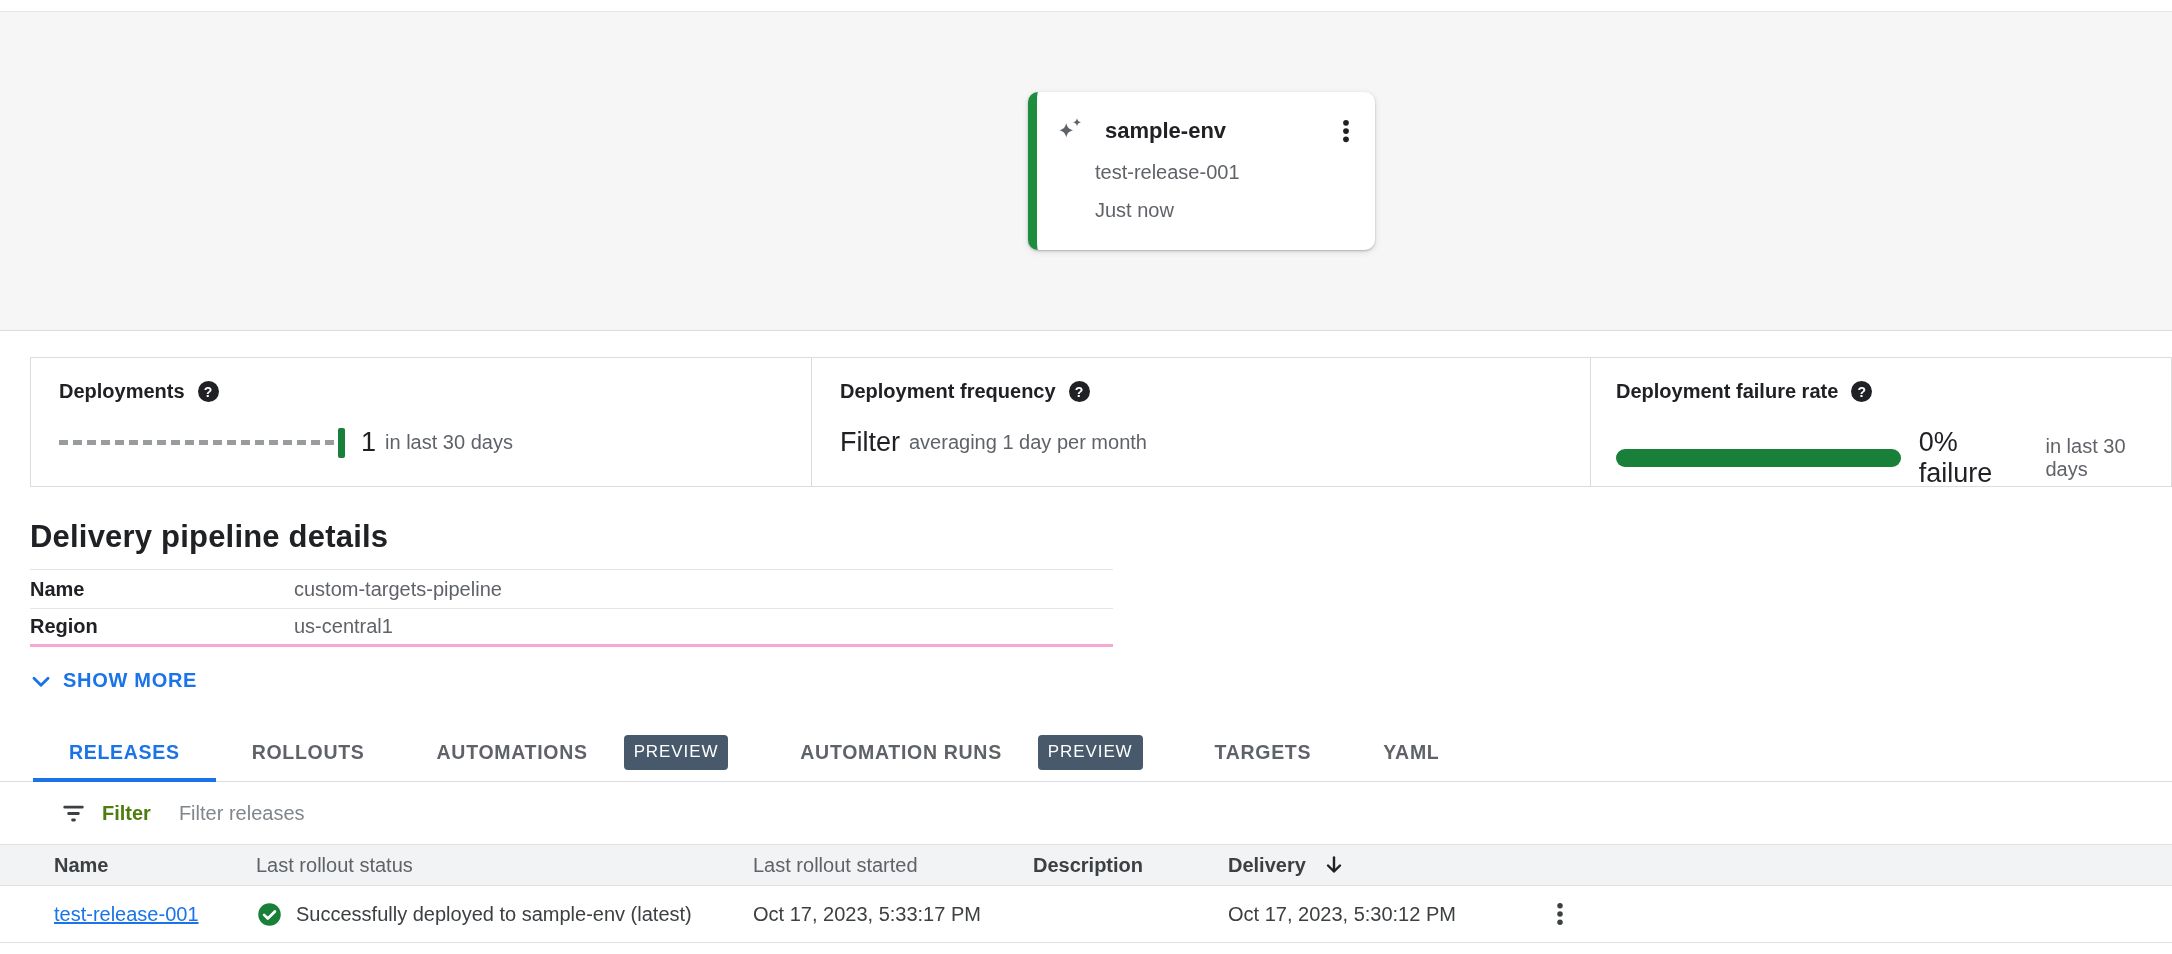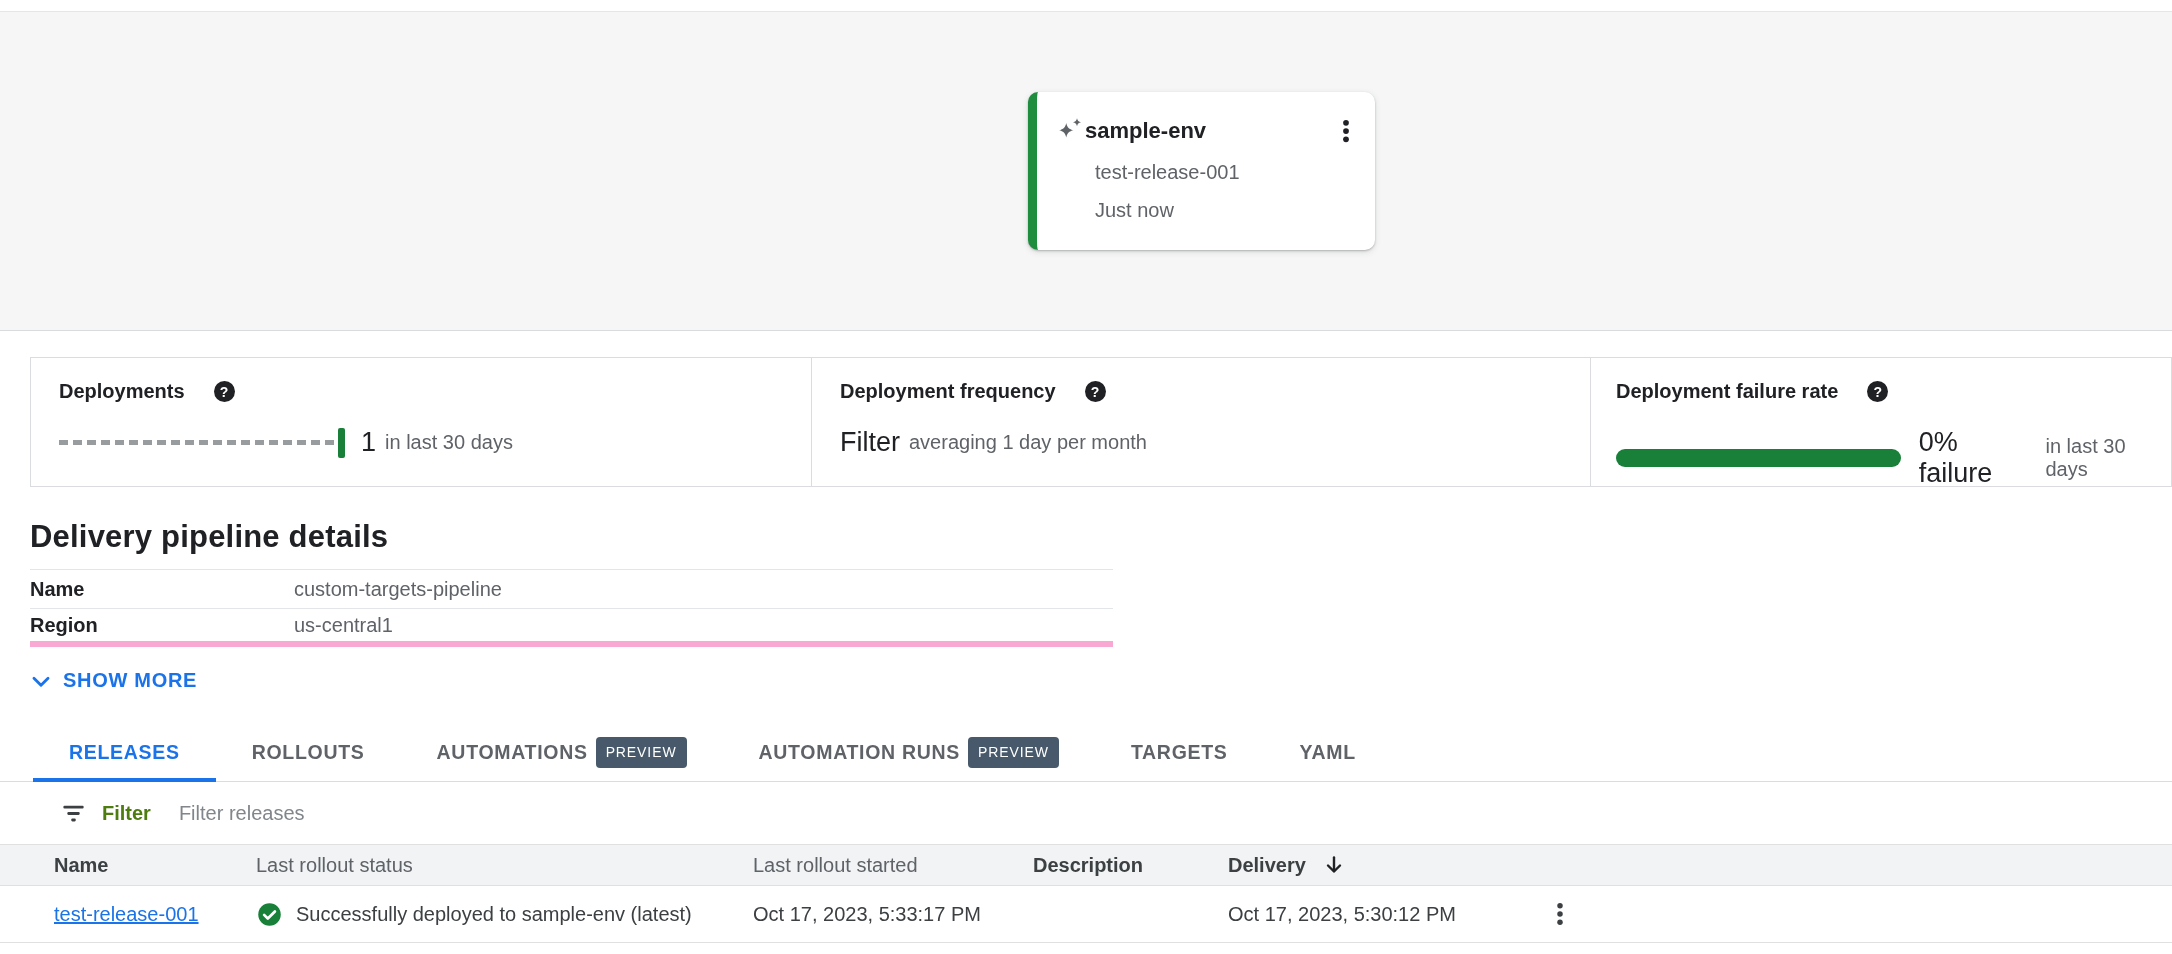--- a/index.html
+++ b/index.html
@@ -14,34 +14,34 @@
   .top-strip { height:12px; background:#fff; border-bottom:1px solid #e4e6e8; }
   .canvas { height:319px; background:#f6f6f6; border-bottom:1px solid #d9dbdd; position:relative; }
 
   .env-card {
     position:absolute; left:1028px; top:80px; width:347px; height:158px;
     background:#fff; border-radius:10px; border-left:9px solid #1e8e3e;
     box-shadow:0 1px 2px rgba(60,64,67,.30), 0 2px 6px rgba(60,64,67,.15);
     padding:24px 14px 0 18px;
   }
   .env-title-row { display:flex; align-items:center; }
-  .env-title { font-size:22px; font-weight:bold; margin-left:0; color:#202124;text-align:right; }
+  .env-title { font-size:22px; font-weight:bold; margin-left:20px; color:#202124;text-align:right; }
   .env-card .kebab-btn { margin-left:auto; cursor:pointer; display:flex; }
   .env-sub { color:#5f6368; font-size:20px; margin:15px 0 0 40px; }
 
   
   .stats {
     display:flex; margin:26px 0 0 30px; width:calc(100% - 30px);
     height:130px; border:1px solid #dadce0; background:#fff;
   }
   .stat { padding:22px 0 0 28px; }
   .stat-1 { width:781px; border-right:1px solid #dadce0; }
   .stat-2 { width:779px; border-right:1px solid #dadce0; }
   .stat-3 { flex:1; padding-left:25px; }
-  .stat-label-row { display:flex; align-items:center; gap:29px; font-size:20px; font-weight:bold; color:#202124; }
+  .stat-label-row { display:flex; align-items:center; gap:13px; font-size:20px; font-weight:bold; color:#202124; }
   .help-icon {
     width:21px; height:21px; border-radius:50%; background:#202124; color:#fff;
     font-size:14px; font-weight:bold; display:inline-flex; align-items:center; justify-content:center;
     cursor:pointer; flex:none;
   }
   .stat-value-row { margin-top:24px; display:flex; align-items:center; }
   .stat-big { font-size:27px; color:#202124; }
   .stat-suffix { font-size:20px; color:#5f6368; margin-left:9px; }
   .dash-line {
     width:276px; height:5px;
@@ -49,38 +49,38 @@
   }
   .tick { width:7px; height:30px; background:#188038; border-radius:2px; margin-left:3px; }
   .dash-line + .tick + .stat-big { margin-left:16px; }
   .failure-bar { width:290px; height:18px; border-radius:9px; background:#188038; }
   .failure-bar + .stat-big { margin-left:18px; }
 
   
   .page-title { font-size:31px; font-weight:bold; margin:32px 0 0 30px; letter-spacing:.2px; }
   .kv { width:1083px; margin:14px 0 0 30px; }
   .kv-row { display:flex; align-items:center; height:39px; border-top:1px solid #e3e6e8; font-size:20px; }
-  .kv-row:last-child { border-bottom:6px solid #f9a8d4; }
+  .kv-row:last-child { border-bottom:3px solid #f9a8d4; }
   .kv-label { width:264px; font-weight:bold; color:#202124; }
   .kv-value { color:#5f6368; }
   .show-more {
     display:inline-flex; align-items:flex-start; gap:9px; margin:22px 0 0 28px;
     color:#1a73e8; font-size:20px; font-weight:bold; letter-spacing:.7px; cursor:pointer;
   }
 
   
   .tabs { display:flex; margin-top:24px; padding-left:33px; border-bottom:1px solid #dadce0; }
   .tab {
     position:relative; display:flex; align-items:center; padding:0 36px; height:58px;
     font-size:19.5px; font-weight:bold; letter-spacing:.7px; color:#5f6368; cursor:pointer; white-space:nowrap;
   }
   .tab.active { color:#1a73e8; }
   .tab.active::after { content:""; position:absolute; left:0; right:0; bottom:-1px; height:4px; background:#1a73e8; }
   .tab-badge {
-    margin-left:8px; background:#47596a; color:#fff; font-size:14px; font-weight:normal;
+    margin-left:36px; background:#47596a; color:#fff; font-size:17px; font-weight:normal;
     letter-spacing:.9px; padding:7px 10px 8px; border-radius:4px;
   }
 
   
   .filter-bar { display:flex; align-items:center; height:62px; padding-left:60px; }
   .filter-label { font-size:20px; font-weight:bold; color:#4d7c0f; margin-left:15px; }
   .filter-input {
     border:none; outline:none; background:transparent; margin-left:26px;
     font-size:20px; font-family:inherit; color:#202124; width:600px;
   }

